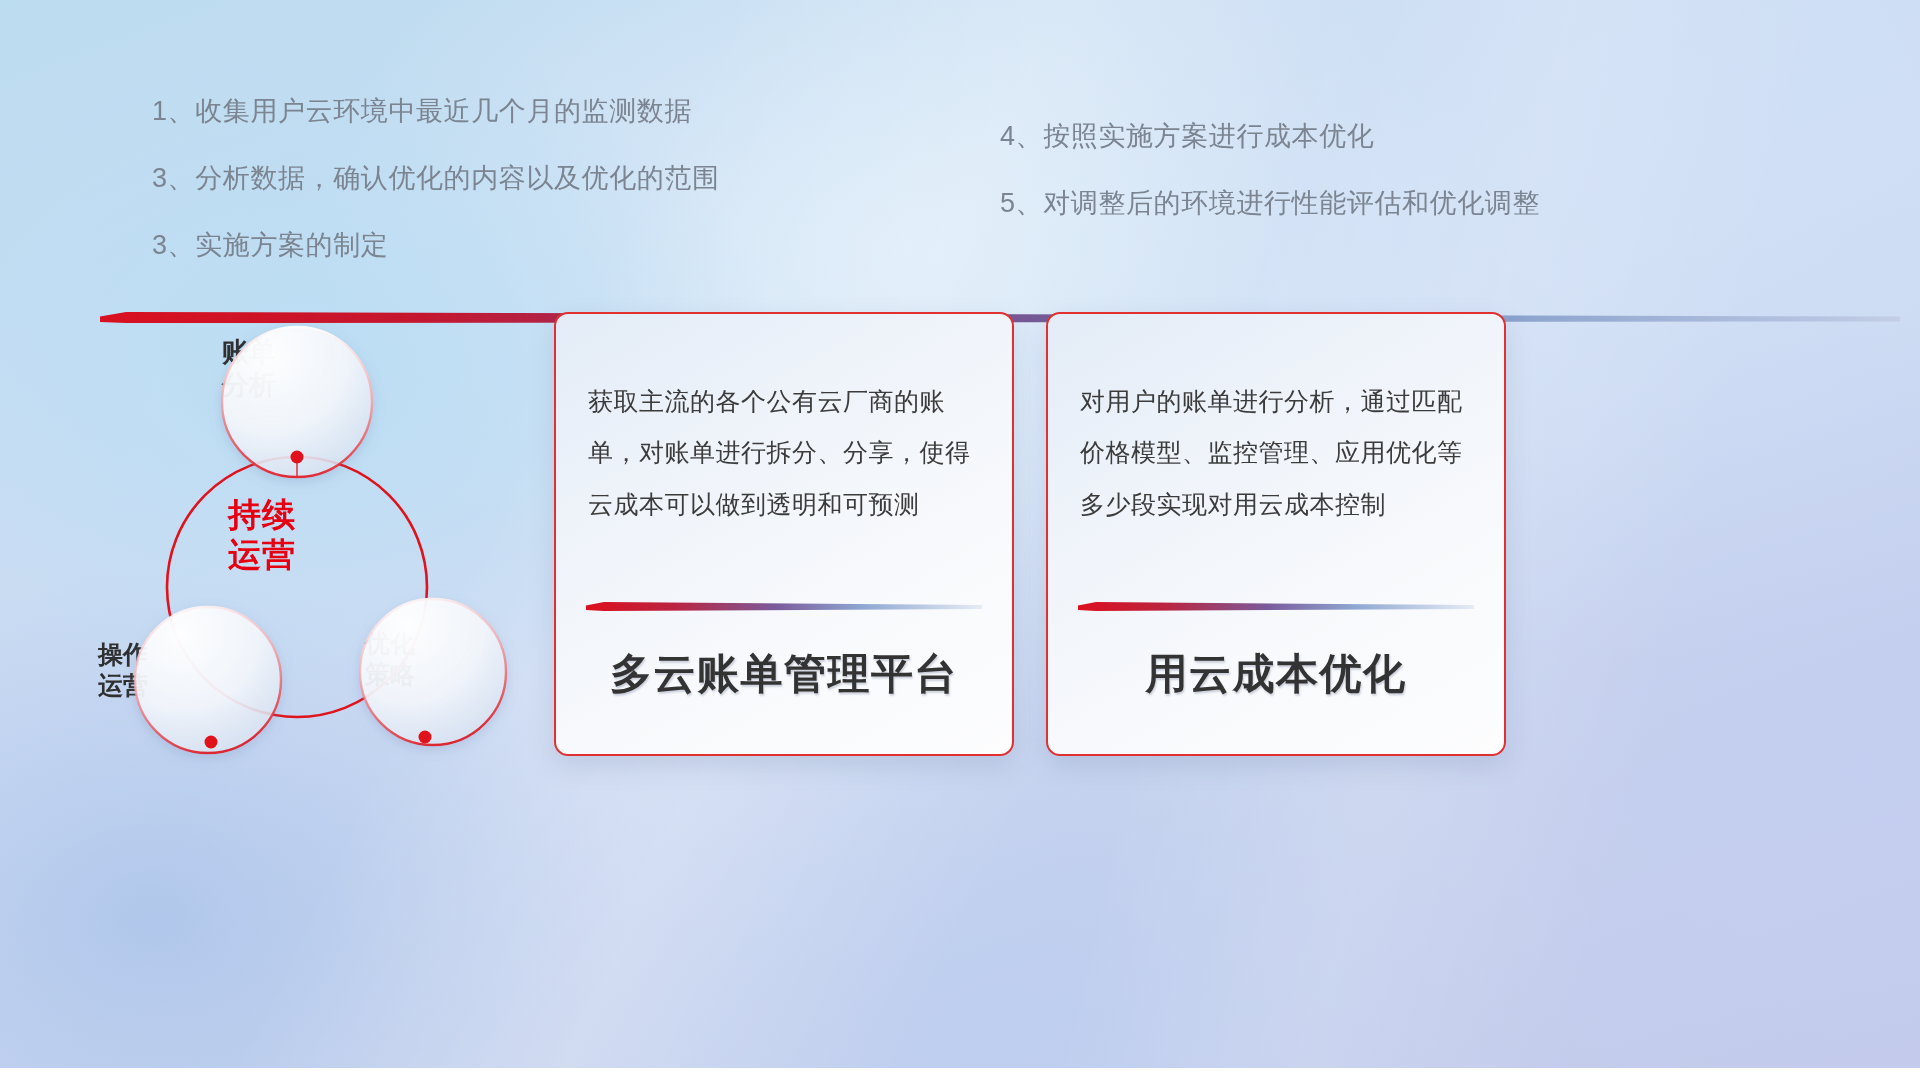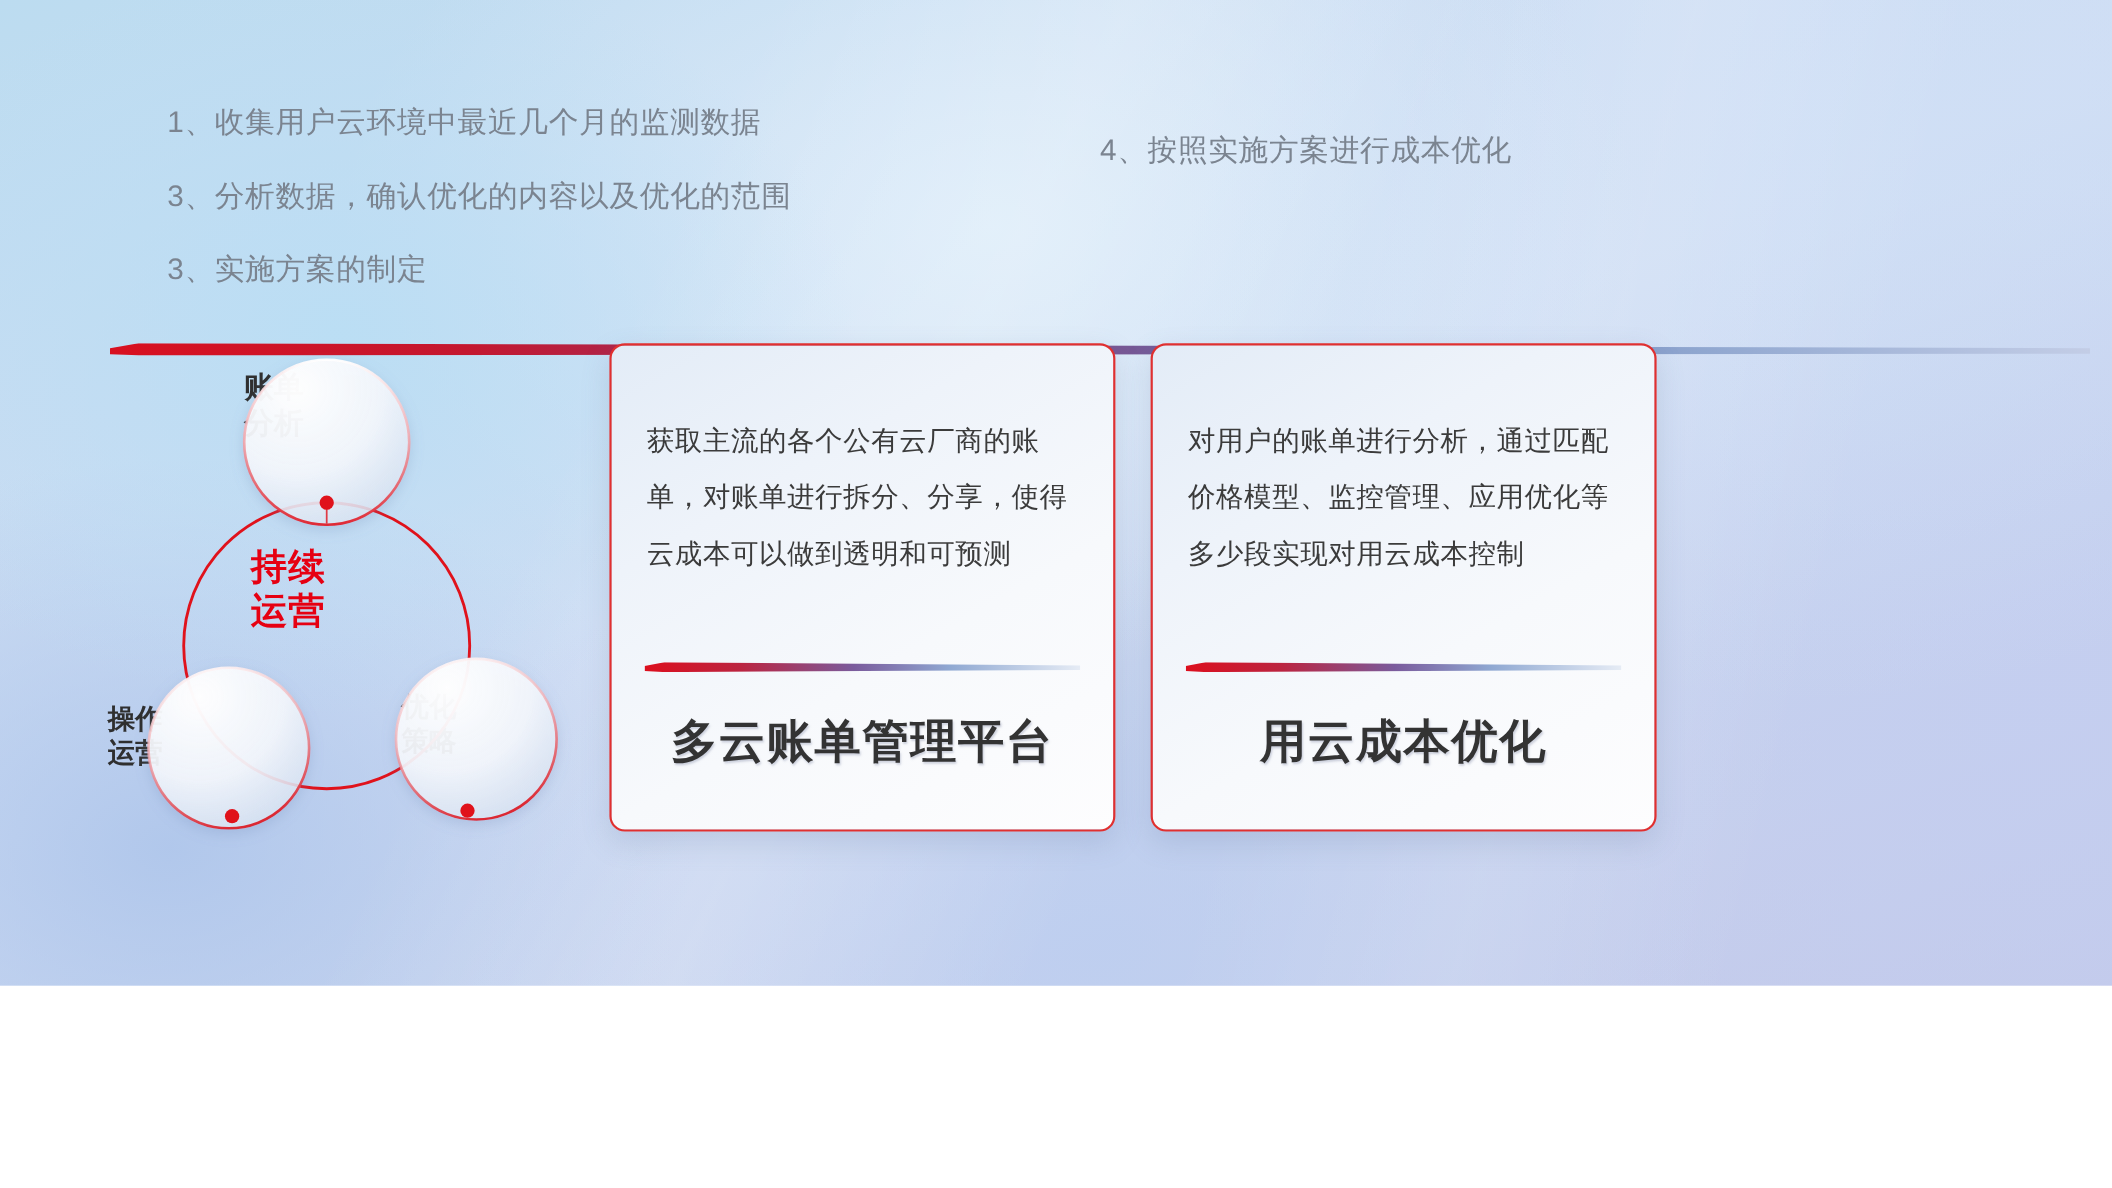--- a/index.html
+++ b/index.html
@@ -7,21 +7,21 @@
     padding: 0;
     width: 1920px;
     height: 1080px;
     overflow: hidden;
     font-family: "Liberation Sans", "DejaVu Sans", sans-serif;
   }
 
   #slide {
     position: relative;
     width: 1920px;
-    height: 896px;
+    height: 1068px;
     overflow: hidden;
     background:
       radial-gradient(ellipse 760px 560px at 16% 34%, rgba(186,222,244,0.95) 0%, rgba(186,222,244,0.0) 62%),
       radial-gradient(ellipse 900px 620px at 47% 23%, rgba(222,238,250,0.88) 0%, rgba(222,238,250,0.0) 66%),
       radial-gradient(ellipse 900px 760px at 86% 12%, rgba(208,224,246,0.80) 0%, rgba(208,224,246,0.0) 70%),
       radial-gradient(ellipse 700px 520px at 8% 86%, rgba(172,196,234,0.85) 0%, rgba(172,196,234,0.0) 68%),
       radial-gradient(ellipse 820px 520px at 52% 96%, rgba(188,206,240,0.75) 0%, rgba(188,206,240,0.0) 70%),
       radial-gradient(ellipse 700px 680px at 97% 72%, rgba(196,206,240,0.85) 0%, rgba(196,206,240,0.0) 70%),
       linear-gradient(160deg, #bcdcf0 0%, #c9dcf2 26%, #cfddf4 48%, #c6d2ee 72%, #c3c9ea 100%);
   }
@@ -139,20 +139,21 @@
 <div id="slide">
 
   <div class="bullets" id="bullets-left">
     <div class="bullet-line">1、收集用户云环境中最近几个月的监测数据</div>
     <div class="bullet-line">3、分析数据，确认优化的内容以及优化的范围</div>
     <div class="bullet-line">3、实施方案的制定</div>
   </div>
 
   <div class="bullets" id="bullets-right">
     <div class="bullet-line">4、按照实施方案进行成本优化</div>
+    <div class="bullet-line">5、对调整后的环境进行性能评估和优化调整</div>
   </div>
 
   <svg id="divider" viewBox="0 0 1800 12" preserveAspectRatio="none">
     <defs>
       <linearGradient id="divGrad" x1="0" y1="0" x2="1" y2="0">
         <stop offset="0" stop-color="#d81020"></stop>
         <stop offset="0.18" stop-color="#c4172f"></stop>
         <stop offset="0.42" stop-color="#8a3f7a"></stop>
         <stop offset="0.62" stop-color="#6275b4"></stop>
         <stop offset="0.80" stop-color="#8fa6cf"></stop>

